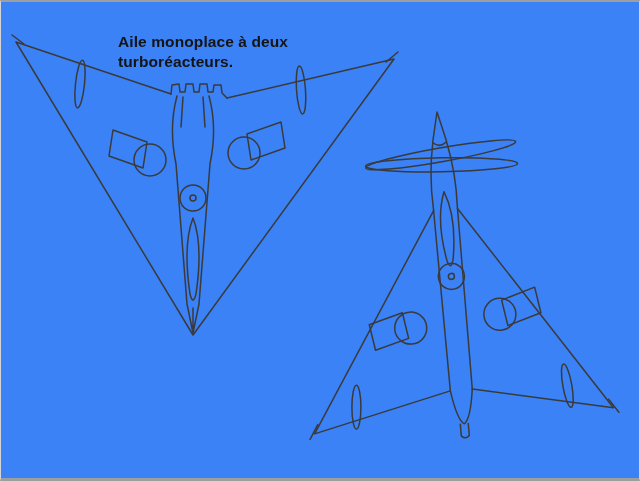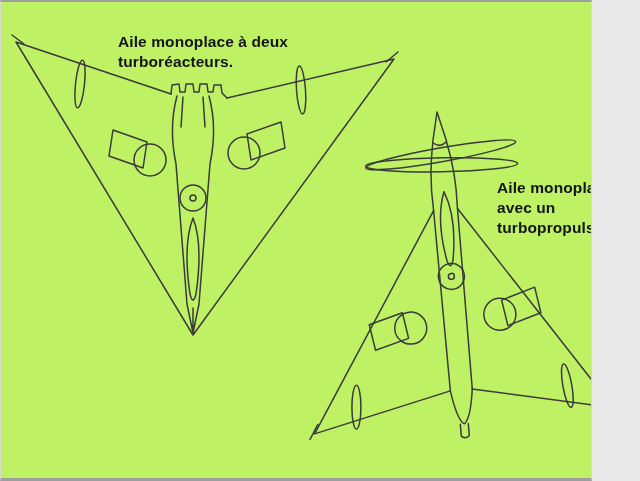--- a/index.html
+++ b/index.html
@@ -3,24 +3,24 @@
 <meta charset="utf-8">
 <style>
   html, body {
     margin: 0;
     padding: 0;
     background: #e9e9e9;
     font-family: "Liberation Sans", sans-serif;
   }
   .page {
     position: relative;
-    width: 592px;
+    width: 640px;
     height: 481px;
     box-sizing: border-box;
-    background: #bef264;
+    background: #3b82f6;
     border-top: 2px solid #9e9e9e;
     border-bottom: 3px solid #9e9e9e;
     border-left: 1px solid #d5d5d5;
     border-right: 1px solid #d5d5d5;
     overflow: hidden;
   }
   .caption {
     position: absolute;
     font-weight: 700;
     font-size: 15.5px;
@@ -114,16 +114,13 @@
       <ellipse cx="-106" cy="287" rx="4.5" ry="22" transform="rotate(5 -106 287)"></ellipse>
       <ellipse cx="106" cy="284" rx="4.5" ry="22" transform="rotate(-5 106 284)"></ellipse>
 
       <path d="M-146 301 L-155 315 M146 301 L155 315"></path>
     </g>
   </svg>
 
   <div class="caption caption-twinjet">Aile monoplace à deux
 turboréacteurs.</div>
 
-  <div class="caption caption-turboprop">Aile monoplace
-avec un
-turbopropulseur.</div>
 </div>
 
 </body></html>

